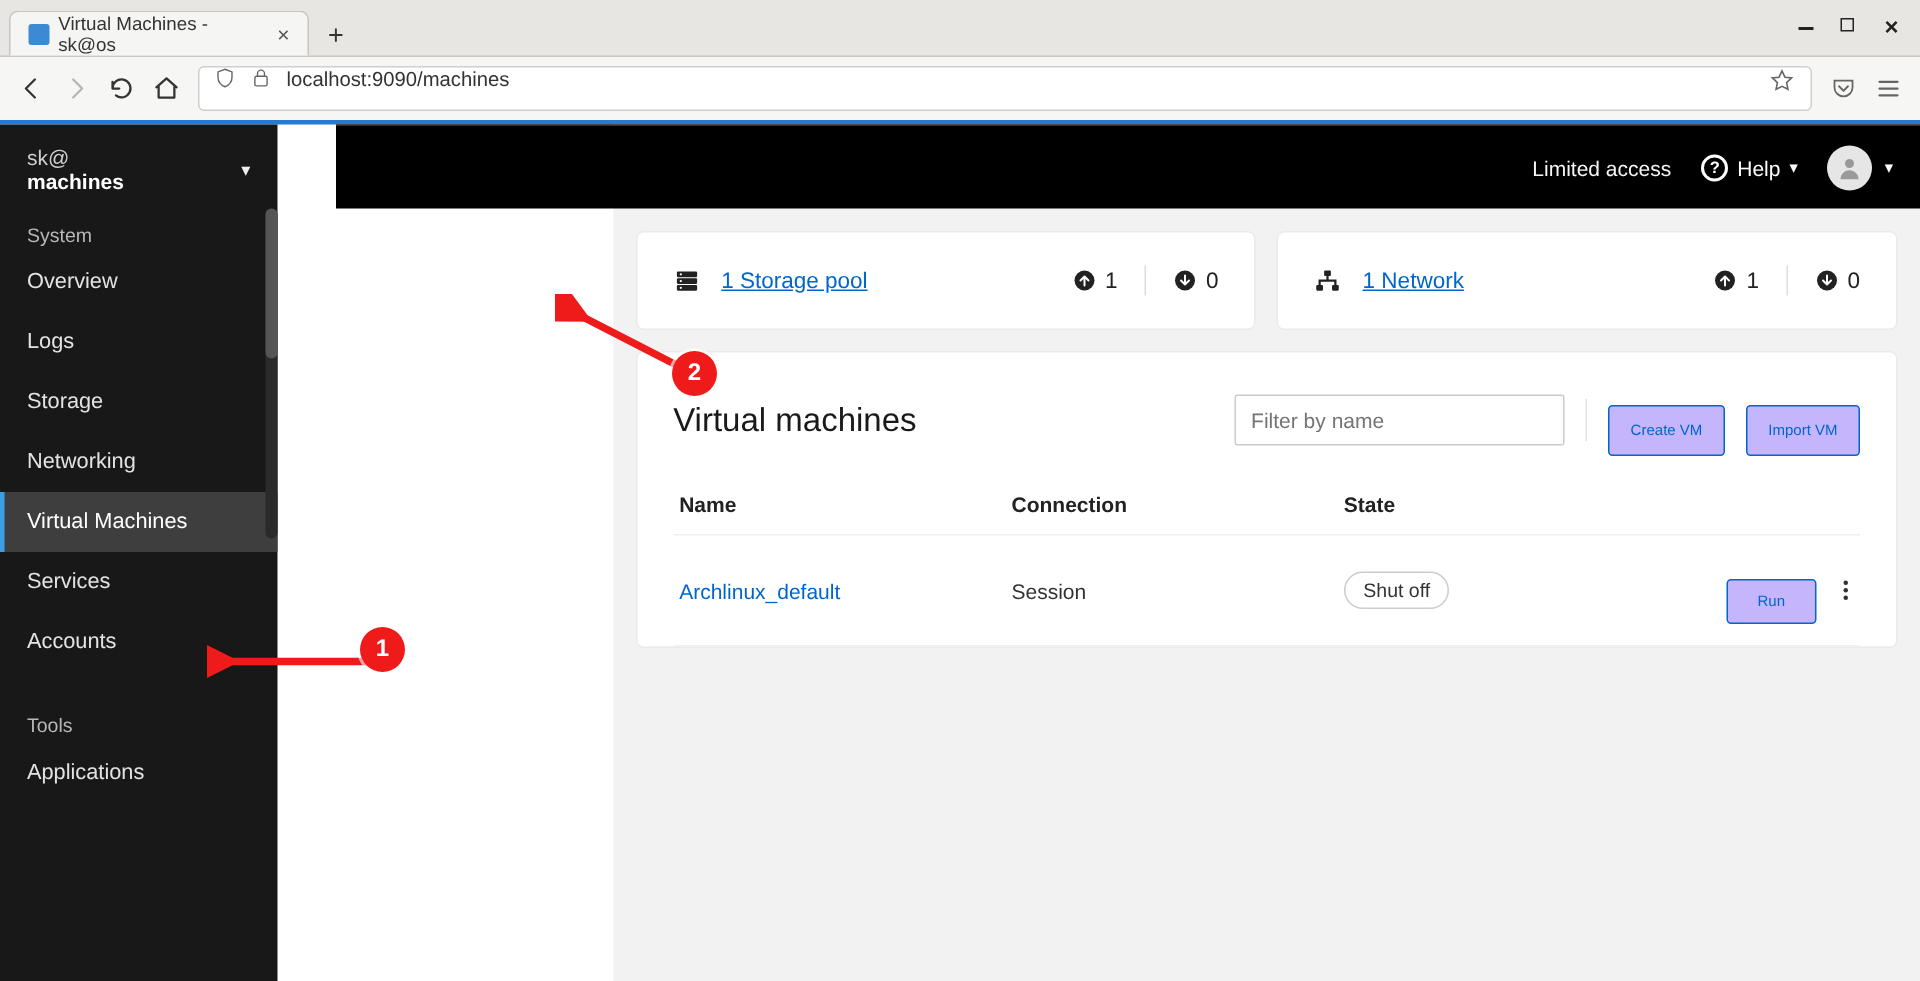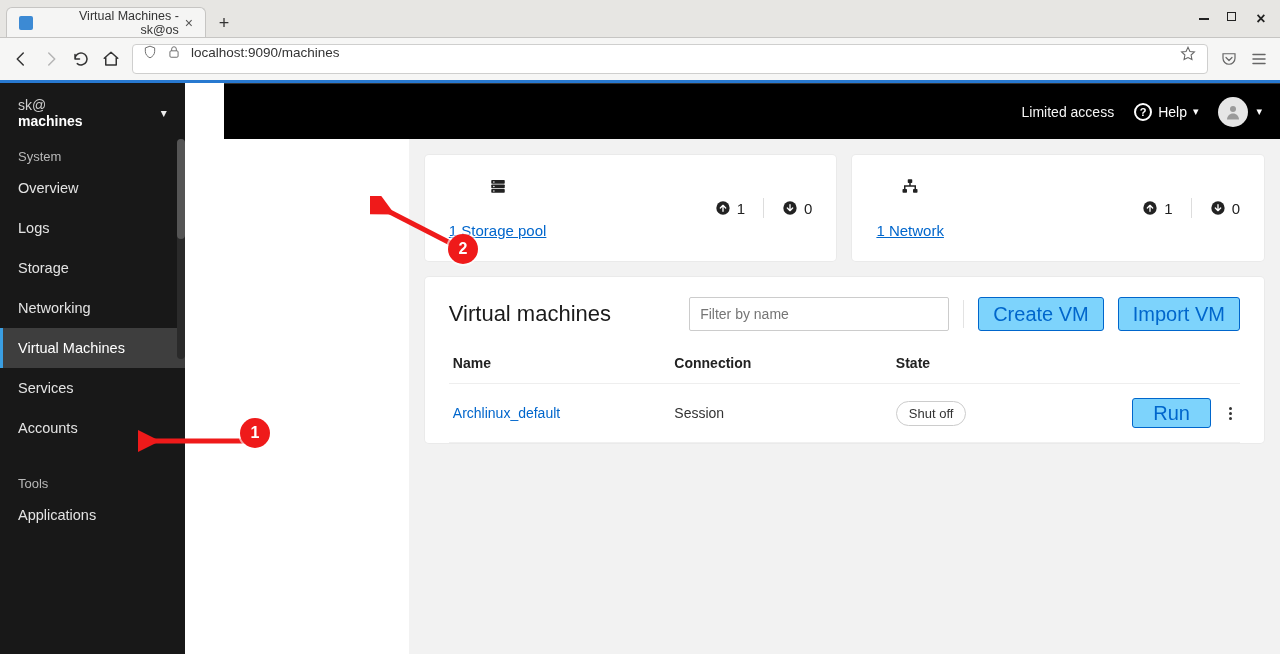--- a/index.html
+++ b/index.html
@@ -1,21 +1,21 @@
 <!DOCTYPE html>
 <html><head>
 <meta charset="utf-8">
 <style>
   * { box-sizing: border-box; margin: 0; padding: 0; }
   html, body { width: 1280px; height: 654px; font-family: "Segoe UI", Arial, sans-serif; background: #fff; overflow: hidden; }
 
   
   .titlebar { height: 38px; background: #e7e6e3; display: flex; align-items: center; border-bottom: 1px solid #c6c5c3; }
   .tabstrip { display: flex; align-items: flex-end; height: 100%; padding-left: 6px; gap: 4px; }
-  .tab { display: flex; align-items: center; gap: 6px; height: 30px; padding: 0 12px; background: #f5f5f4; border: 1px solid #c6c5c3; border-bottom: none; border-radius: 6px 6px 0 0; font-size: 12.5px; color: #333; max-width: 200px; text-align: right; }
+  .tab { display: flex; align-items: center; gap: 6px; height: 30px; padding: 0 12px; background: #f5f5f4; border: 1px solid #c6c5c3; border-bottom: none; border-radius: 6px 6px 0 0; font-size: 12.5px; color: #333; max-width: 200px; }
   .tab .favicon { width: 14px; height: 14px; border-radius: 2px; background: #3c8ad4; display: inline-block; }
   .tab .tab-x { color: #555; font-size: 14px; line-height: 1; }
   .tabstrip .newtab { width: 28px; height: 28px; display: flex; align-items: center; justify-content: center; color: #333; font-size: 18px; border-radius: 4px; }
   .win-controls { margin-left: auto; display: flex; gap: 18px; padding-right: 12px; color: #222; font-size: 14px; }
   .win-btn { width: 14px; height: 14px; display: inline-flex; align-items: center; justify-content: center; }
   .win-btn.square { border: 1.5px solid #222; width: 9px; height: 9px; }
   .win-btn.x { font-size: 16px; font-weight: 600; }
   .win-btn.min { border-bottom: 2px solid #222; width: 10px; height: 0; margin-top: 6px; }
 
   
@@ -50,34 +50,34 @@
   .search .mag { width: 14px; height: 14px; }
   .side-group { padding: 10px 18px 4px 18px; font-size: 13px; color: #b8b8b8; }
   .side-item { padding: 12px 18px; font-size: 14.5px; color: #e3e3e3; cursor: pointer; }
   .side-item.active { background: #3e3e3e; color: #fff; border-left: 3px solid #3a9ee2; padding-left: 15px; }
 
   
   .content { margin-left: 224px; padding-top: 56px; height: 100%; width: calc(1280px - 224px); background: #f2f2f2; }
   .content-inner { padding: 16px; display: flex; flex-direction: column; gap: 16px; }
   .cards { display: flex; gap: 16px; }
   .card { flex: 1; background: #fff; border-radius: 4px; padding: 22px 24px; display: flex; align-items: center; justify-content: space-between; box-shadow: 0 0 0 1px rgba(0,0,0,0.03); }
-  .card-left { display: flex; align-items: center; gap: 27px; flex-direction: column; }
+  .card-left { display: flex; align-items: center; gap: 14px; }
   .card-left .link { color: #0066cc; font-size: 15px; }
   .card-right { display: flex; align-items: center; gap: 18px; font-size: 15px; color: #222; }
   .card-right .sep { width: 1px; height: 20px; background: #ddd; }
   .count { display: inline-flex; align-items: center; gap: 6px; }
   .cicon { width: 18px; height: 18px; }
 
   .panel { background: #fff; border-radius: 4px; padding: 20px 24px 0 24px; box-shadow: 0 0 0 1px rgba(0,0,0,0.03); }
   .panel-header { display: flex; align-items: center; justify-content: space-between; margin-bottom: 12px; }
   .panel-title { font-size: 22px; color: #1a1a1a; }
   .panel-actions { display: flex; align-items: center; gap: 14px; }
   .panel-actions .vsep { width: 1px; height: 28px; background: #e3e3e3; }
-  .panel-actions input.filter { width: 260px; height: 34px; border: 1px solid #ccc; border-radius: 2px; padding: 0 10px; font-size: 14px; }
-  .btn-outline { height: 34px; padding: 0 14px; border: 1px solid #0066cc; color: #0066cc; background: #7dd3fc; border-radius: 3px; font-size: 20px; cursor: pointer; }
+  .panel-actions input.filter { width: 220px; height: 34px; border: 1px solid #ccc; border-radius: 2px; padding: 0 10px; font-size: 14px; }
+  .btn-outline { height: 34px; padding: 0 14px; border: 1px solid #0066cc; color: #0066cc; background: #c4b5fd; border-radius: 3px; font-size: 10px; cursor: pointer; margin-top: 15px; }
 
   .tbl { width: 100%; border-collapse: collapse; font-size: 14px; }
   .tbl th { text-align: left; font-weight: 600; color: #222; padding: 12px 4px; border-bottom: 1px solid #eee; }
   .tbl td { padding: 14px 4px; border-bottom: 1px solid #f0f0f0; color: #333; vertical-align: middle; }
   .tbl td.name a { color: #0066cc; text-decoration: none; }
   .chip { display: inline-block; padding: 4px 12px; border: 1px solid #ccc; border-radius: 14px; font-size: 13px; color: #333; }
   .row-actions { display: flex; align-items: center; justify-content: flex-end; gap: 14px; }
   .kebab { display: inline-flex; flex-direction: column; gap: 2px; padding: 4px; cursor: pointer; }
   .kebab span { width: 3px; height: 3px; border-radius: 50%; background: #333; }
 

